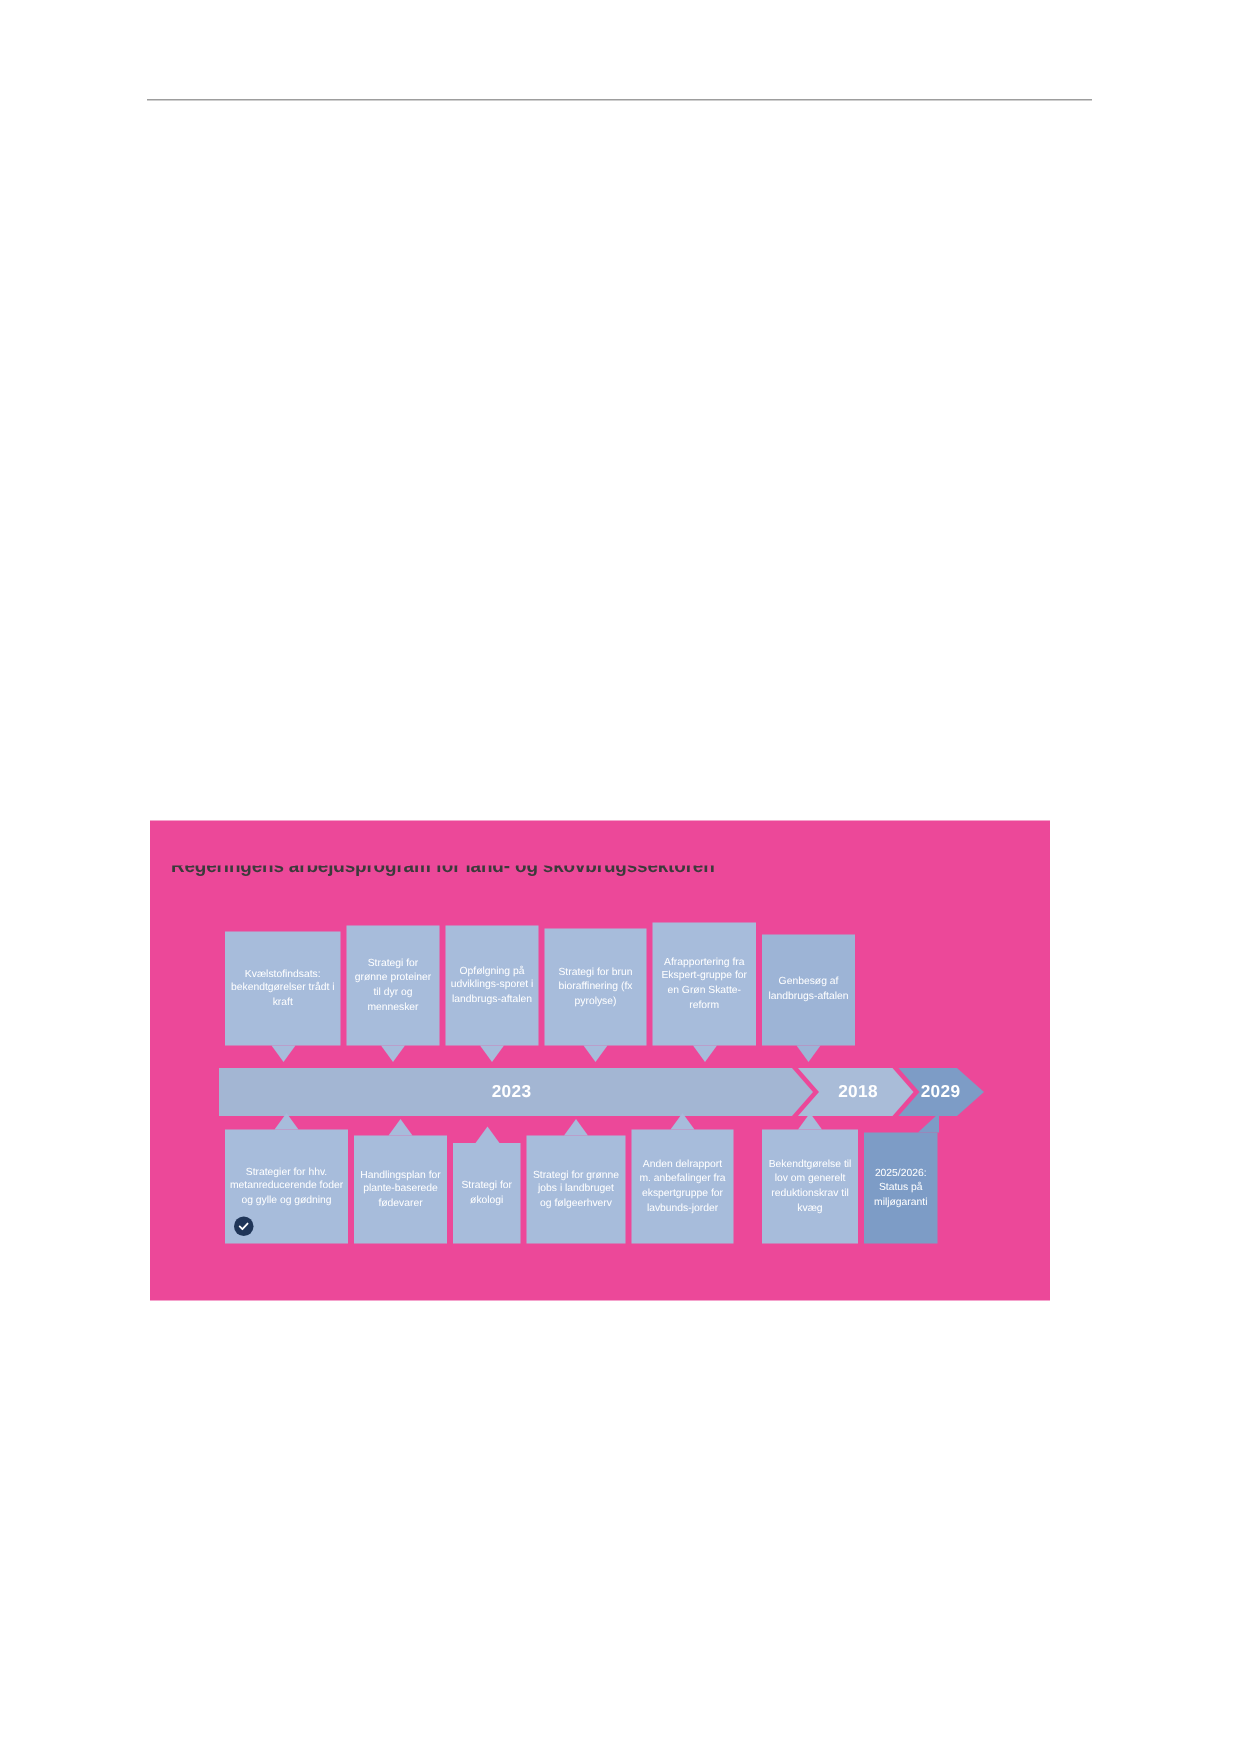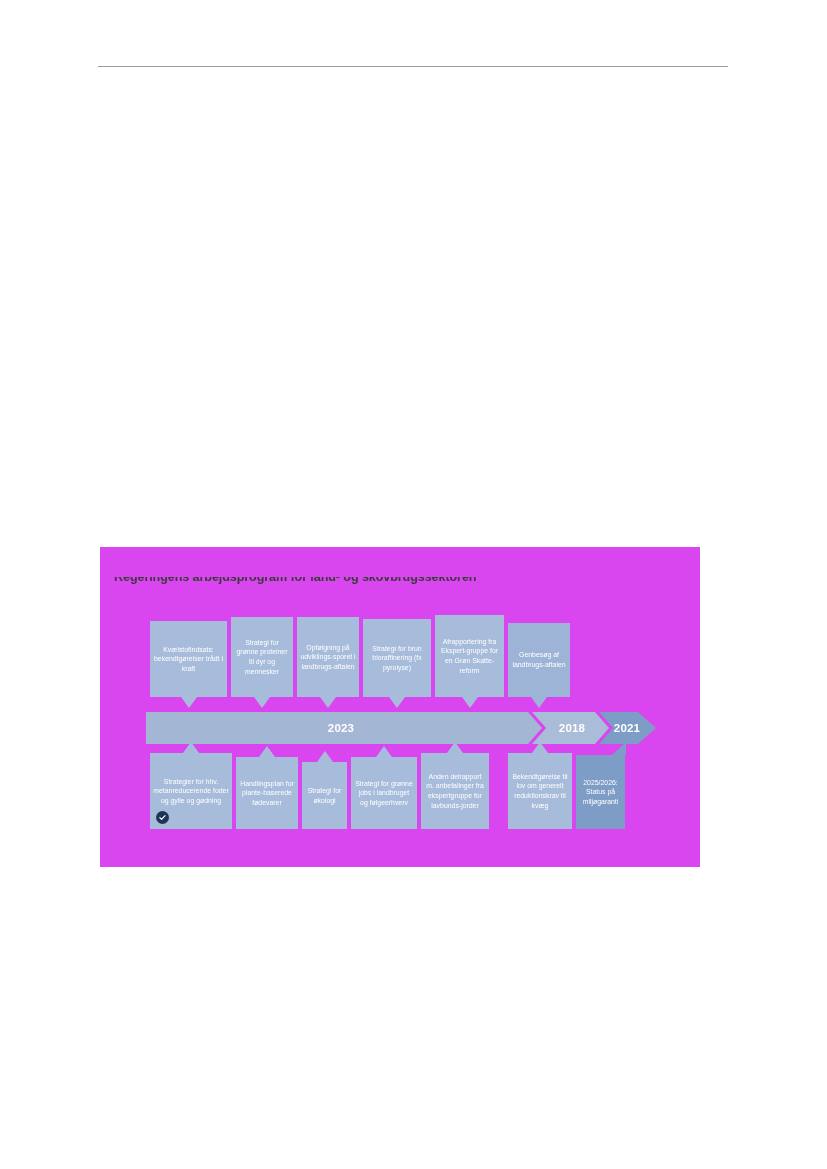--- a/index.html
+++ b/index.html
@@ -31,21 +31,21 @@
     border-top: 1px solid #9d9d9d;
   }
 
   
   .figure-panel {
     position: absolute;
     left: 100px;
     top: 547px;
     width: 600px;
     height: 320px;
-    background: #d946ef;
+    background: #ec4899;
     overflow: hidden;
   }
 
   .figure-title {
     position: absolute;
     left: 14px;
     top: 23px;
     width: 560px;
     font-size: 12.6px;
     font-weight: bold;
@@ -207,21 +207,21 @@
         <polygon points="453,0 492,0 510,16 492,32 453,32 467,16" fill="#7d9cc6"></polygon>
       </svg>
 
       <div class="tl-seg" style="left:0px; width:390px;">
         <span>2023</span>
       </div>
       <div class="tl-seg" style="left:396px; width:60px;">
         <span>2018</span>
       </div>
       <div class="tl-seg" style="left:459px; width:44px;">
-        <span>2021</span>
+        <span>2029</span>
       </div>
     </div>
 
     <div class="row-bottom">
 
       <div class="mbox bottom" style="left:0px; top:0px; width:82px; height:76px; background:#a7bcdb; --tail:#a7bcdb;">
         <span class="mbox-text">Strategier for hhv. metanreducerende foder og gylle og gødning</span>
         <span class="check-badge">
           <svg width="9" height="9" viewBox="0 0 12 12" aria-hidden="true">
             <path d="M2.4 6.2 L4.8 8.6 L9.4 3.6" fill="none" stroke="#ffffff" stroke-width="1.6" stroke-linecap="round" stroke-linejoin="round"></path>

